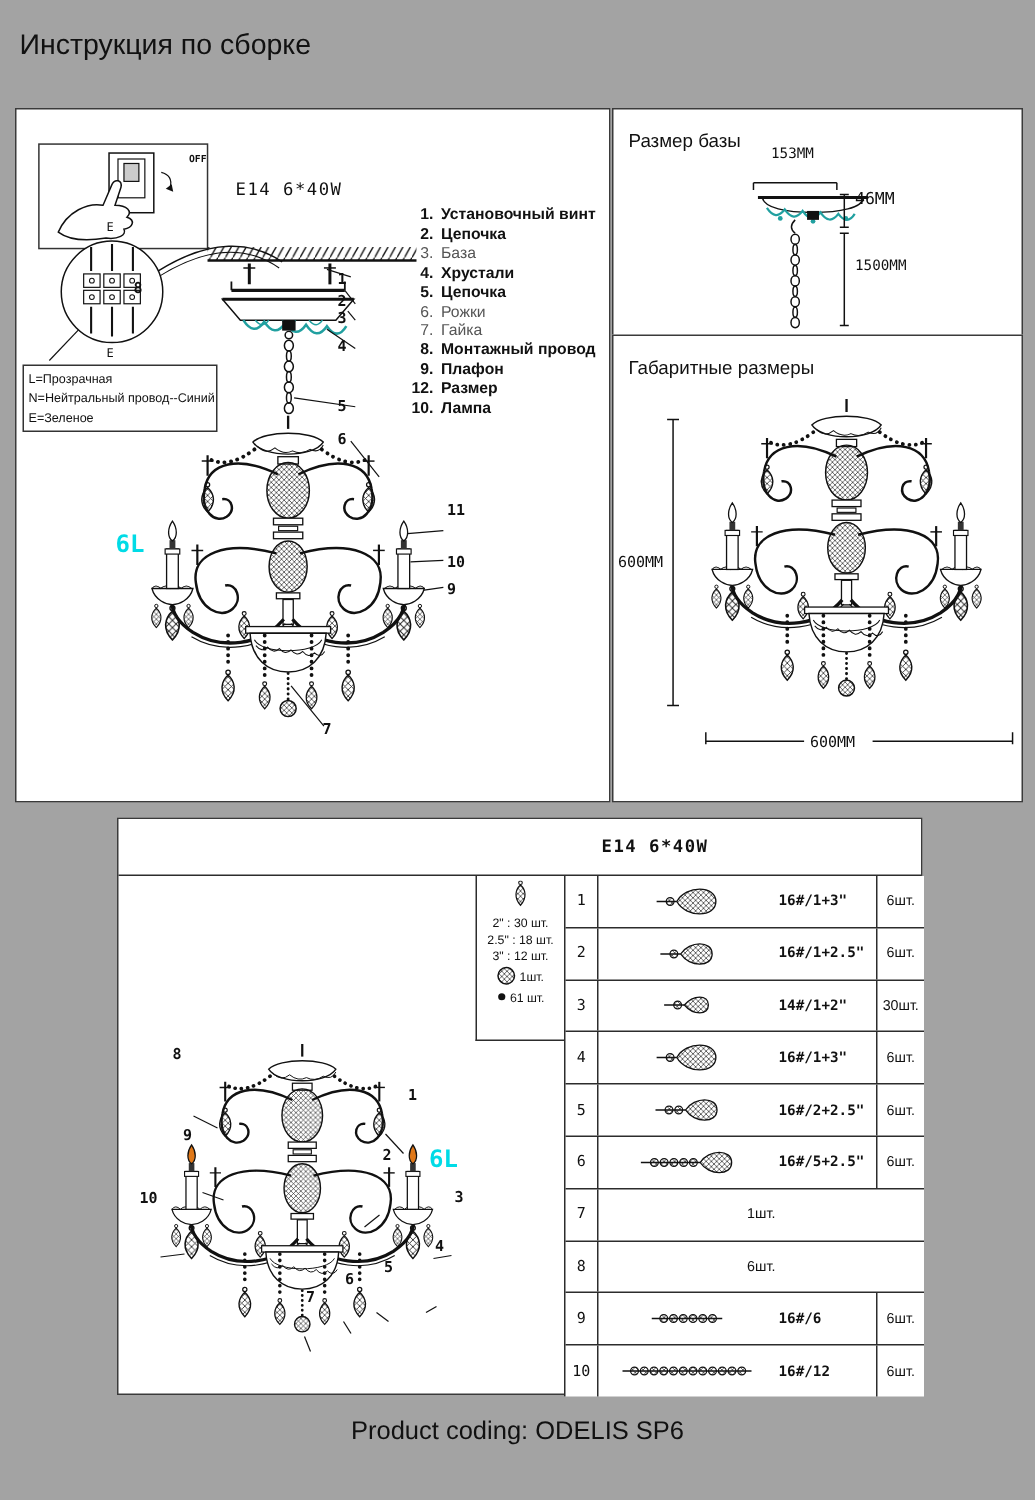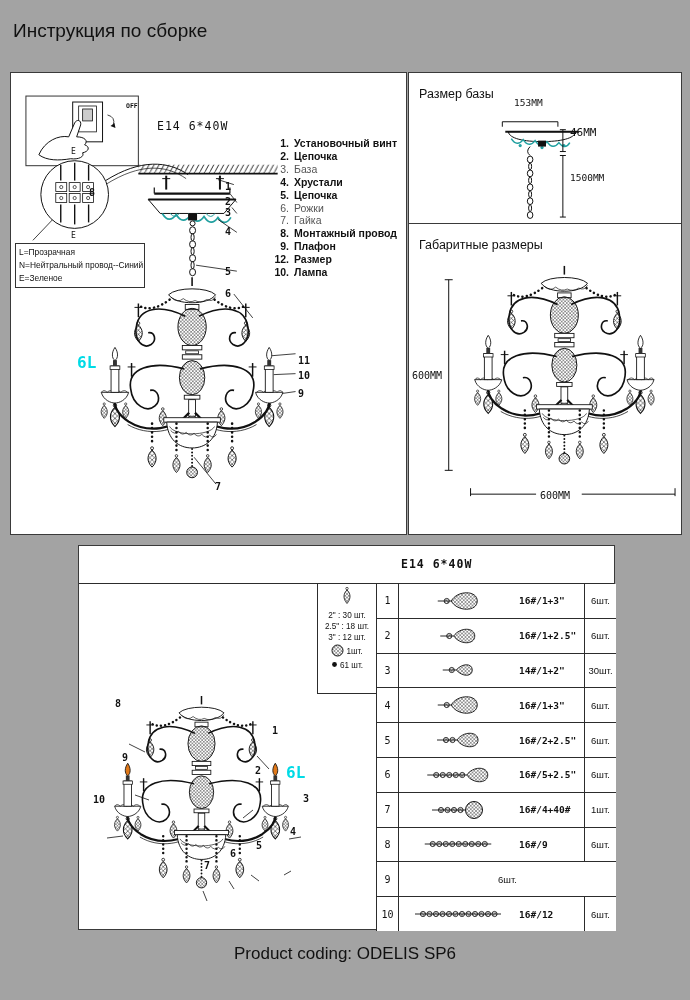--- a/index.html
+++ b/index.html
@@ -268,21 +268,21 @@
         <span class="callout" style="left: 214px; top: 108px;">1</span>
         <span class="callout" style="left: 214px; top: 123px;">2</span>
         <span class="callout" style="left: 214px; top: 134px;">3</span>
         <span class="callout" style="left: 214px; top: 153px;">4</span>
         <span class="callout" style="left: 214px; top: 193px;">5</span>
         <span class="callout" style="left: 214px; top: 215px;">6</span>
         <span class="callout" style="left: 204px; top: 408px;">7</span>
         <span class="callout" style="left: 78px; top: 114px;">8</span>
         <span class="callout" style="left: 287px; top: 315px;">9</span>
         <span class="callout" style="left: 287px; top: 297px;">10</span>
-        <span class="callout" style="left: 287px; top: 282px; text-align: center;">11</span>
+        <span class="callout" style="left: 287px; top: 262px; text-align: center;">11</span>
         <span class="callout accent" style="left: 66px; top: 280px;">6L</span>
       </div>
   </div>
 
   <div class="panel" id="panel-b" style="left:408px;top:72px;width:274px;height:170px;">
     <svg class="fill" viewBox="0 0 274 151">
       <path d="M94,40 h56 M94,40 v5 M150,40 v5" fill="none" stroke="#111"></path>
       <path d="M100,50 L168,50 C167,57 152,60 134,60 C116,60 101,57 100,50 Z" fill="#fff" stroke="#111"></path>
       <line x1="97" y1="50" x2="171" y2="50" stroke="#111" stroke-width="2"></line>
       <path d="M103,57 q6,9 12,1 q6,9 12,1 q6,9 12,1 q6,9 12,1 q6,8 11,0" fill="none" stroke="var(--teal,#21a0a0)" stroke-width="1.5"></path>
@@ -458,58 +458,42 @@
                 <circle cx="63.25" cy="13" r="2.6" fill="url(#xh)" stroke="#111" stroke-width="0.8"></circle>
                 <path d="M67.75,13 C73.75,4 88.75,4 88.75,13 C88.75,22 73.75,22 67.75,13 Z" fill="url(#xh)" stroke="#111" stroke-width="0.9"></path>
               </svg>
             </span>
             <span class="tcode">16#/5+2.5"</span>
           </div>
           <div class="tqty">6шт.</div>
         </div>
         <div class="trow">
           <div class="tnum">7</div>
-          <div class="tdesc">
-            <span class="ticon">
-              <svg width="120" height="26" viewBox="0 0 120 26">
-                <line x1="33" y1="13" x2="66" y2="13" stroke="#111" stroke-width="0.9"></line>
-                <circle cx="42" cy="13" r="2.6" fill="url(#xh)" stroke="#111" stroke-width="0.8"></circle>
-                <circle cx="48.5" cy="13" r="2.6" fill="url(#xh)" stroke="#111" stroke-width="0.8"></circle>
-                <circle cx="55" cy="13" r="2.6" fill="url(#xh)" stroke="#111" stroke-width="0.8"></circle>
-                <circle cx="61.5" cy="13" r="2.6" fill="url(#xh)" stroke="#111" stroke-width="0.8"></circle>
-                <circle cx="75" cy="13" r="8.5" fill="url(#xh)" stroke="#111"></circle>
-              </svg>
-            </span>
-            <span class="tcode">16#/4+40#</span>
-          </div>
           <div class="tqty">1шт.</div>
         </div>
         <div class="trow">
           <div class="tnum">8</div>
-          <div class="tdesc">
-            <span class="ticon">
-              <svg width="120" height="26" viewBox="0 0 120 26">
-                <line x1="25.75" y1="13" x2="92.25" y2="13" stroke="#111" stroke-width="0.9"></line>
-                <circle cx="33.75" cy="13" r="2.6" fill="url(#xh)" stroke="#111" stroke-width="0.8"></circle>
-                <circle cx="40.25" cy="13" r="2.6" fill="url(#xh)" stroke="#111" stroke-width="0.8"></circle>
-                <circle cx="46.75" cy="13" r="2.6" fill="url(#xh)" stroke="#111" stroke-width="0.8"></circle>
-                <circle cx="53.25" cy="13" r="2.6" fill="url(#xh)" stroke="#111" stroke-width="0.8"></circle>
-                <circle cx="59.75" cy="13" r="2.6" fill="url(#xh)" stroke="#111" stroke-width="0.8"></circle>
-                <circle cx="66.25" cy="13" r="2.6" fill="url(#xh)" stroke="#111" stroke-width="0.8"></circle>
-                <circle cx="72.75" cy="13" r="2.6" fill="url(#xh)" stroke="#111" stroke-width="0.8"></circle>
-                <circle cx="79.25" cy="13" r="2.6" fill="url(#xh)" stroke="#111" stroke-width="0.8"></circle>
-                <circle cx="85.75" cy="13" r="2.6" fill="url(#xh)" stroke="#111" stroke-width="0.8"></circle>
-              </svg>
-            </span>
-            <span class="tcode">16#/9</span>
-          </div>
           <div class="tqty">6шт.</div>
         </div>
         <div class="trow">
           <div class="tnum">9</div>
+          <div class="tdesc">
+            <span class="ticon">
+              <svg width="120" height="26" viewBox="0 0 120 26">
+                <line x1="35.5" y1="13" x2="82.5" y2="13" stroke="#111" stroke-width="0.9"></line>
+                <circle cx="43.5" cy="13" r="2.6" fill="url(#xh)" stroke="#111" stroke-width="0.8"></circle>
+                <circle cx="50" cy="13" r="2.6" fill="url(#xh)" stroke="#111" stroke-width="0.8"></circle>
+                <circle cx="56.5" cy="13" r="2.6" fill="url(#xh)" stroke="#111" stroke-width="0.8"></circle>
+                <circle cx="63" cy="13" r="2.6" fill="url(#xh)" stroke="#111" stroke-width="0.8"></circle>
+                <circle cx="69.5" cy="13" r="2.6" fill="url(#xh)" stroke="#111" stroke-width="0.8"></circle>
+                <circle cx="76" cy="13" r="2.6" fill="url(#xh)" stroke="#111" stroke-width="0.8"></circle>
+              </svg>
+            </span>
+            <span class="tcode">16#/6</span>
+          </div>
           <div class="tqty">6шт.</div>
         </div>
         <div class="trow">
           <div class="tnum">10</div>
           <div class="tdesc">
             <span class="ticon">
               <svg width="120" height="26" viewBox="0 0 120 26">
                 <line x1="16" y1="13" x2="102" y2="13" stroke="#111" stroke-width="0.9"></line>
                 <circle cx="24" cy="13" r="2.6" fill="url(#xh)" stroke="#111" stroke-width="0.8"></circle>
                 <circle cx="30.5" cy="13" r="2.6" fill="url(#xh)" stroke="#111" stroke-width="0.8"></circle>

